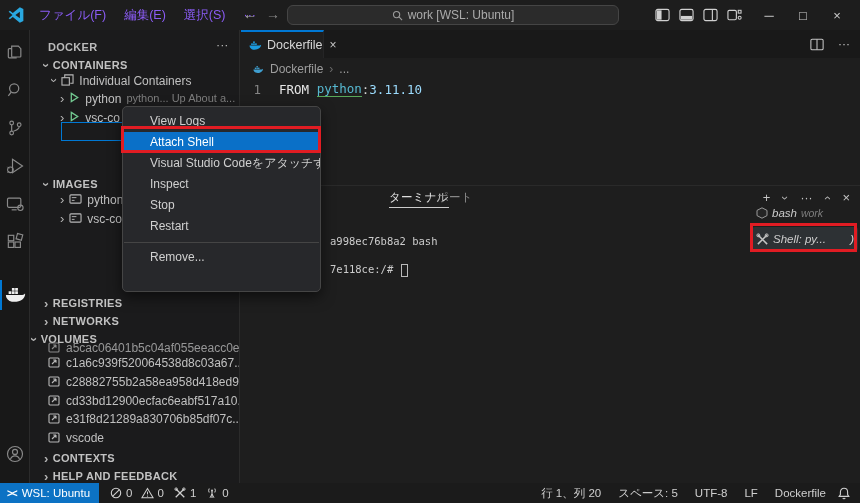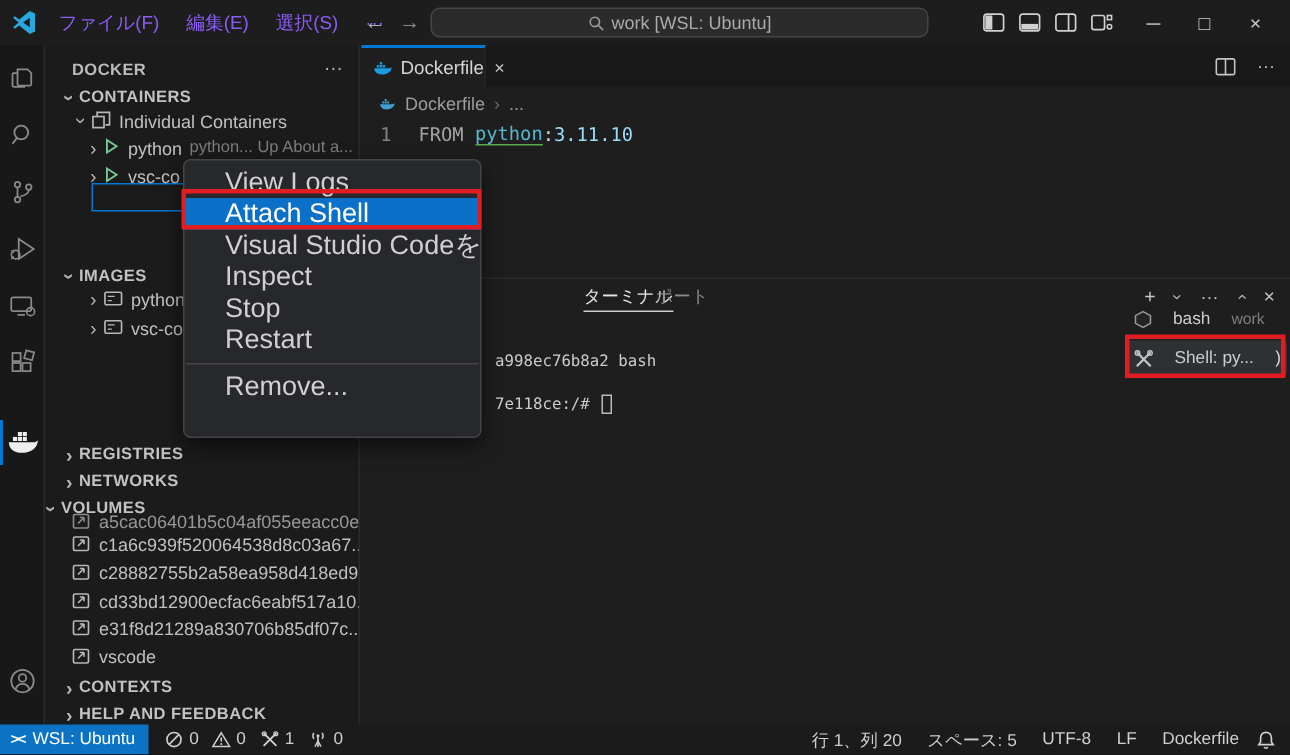--- a/index.html
+++ b/index.html
@@ -44,42 +44,42 @@
   .tabstrip { position:absolute; left:241px; top:30px; width:619px; height:28px; background:#191919; }
   .tab {
     position:absolute; left:0; top:0; width:83px; height:28px; background:#1e1e1e;
     border-top:2px solid #0078d4; border-right:1px solid #252526;
     display:flex; align-items:center; gap:5px; padding:0 7px; color:#d6d6d6;
   }
   .editor-actions { position:absolute; right:10px; top:0; height:28px; display:flex; align-items:center; gap:14px; color:#c5c5c5; }
   .breadcrumb { position:absolute; left:252px; top:60px; height:18px; display:flex; align-items:center; gap:6px; color:#9d9d9d; font-size:12px; }
   .codeline { position:absolute; left:241px; top:80px; height:18px; display:flex; align-items:center; font-family:"DejaVu Sans Mono",monospace; font-size:12.5px; }
   .gutter { width:38px; text-align:right; color:#858585; padding-right:18px; }
-  .kw { color:#a3a3a3; }
+  .kw { color:#e5e5e5; }
   .imgname { color:#56b8d0; border-bottom:1px solid #58a858; }
   .colon { color:#d4d4d4; }
   .ver { color:#9cdcfe; }
 
   
   .panel { position:absolute; left:241px; top:185px; width:619px; height:298px; background:#1e1e1e; border-top:1px solid #2a2a2a; }
   .ptab { position:absolute; top:4px; height:18px; font-size:11.5px; color:#8b8b8b; letter-spacing:.2px; }
   .ptab.active { color:#e5e5e5; border-bottom:1px solid #cccccc; padding-bottom:2px; }
   .panel-actions { position:absolute; right:10px; top:4px; display:flex; align-items:center; gap:13px; color:#c5c5c5; font-size:13px; }
   .term { font-family:"DejaVu Sans Mono",monospace; font-size:10.5px; color:#cccccc; white-space:pre; }
   .cursor { display:inline-block; width:7px; height:13px; border:1px solid #b9b9b9; vertical-align:middle; margin-left:1px; }
-  .termlist-item { position:absolute; left:511px; width:106px; display:flex; align-items:center; gap:14px; font-size:11.5px; color:#cccccc; padding:0 4px; }
+  .termlist-item { position:absolute; left:511px; width:106px; display:flex; align-items:center; gap:4px; font-size:11.5px; color:#cccccc; padding:0 4px;font-style:italic; }
   .termlist-item.selected { background:#2d3134; border-radius:3px; }
 
   
   .ctxmenu {
     position:absolute; left:122px; top:106px; width:199px; height:186px;
     background:#27282b; border:1px solid #454545; border-radius:5px;
     box-shadow:0 5px 14px rgba(0,0,0,.55); z-index:20; padding-top:4px;
   }
-  .ctxitem { height:21px; line-height:21px; padding-left:27px; color:#d0d0d0; font-size:18px; white-space:nowrap; overflow:hidden; }
+  .ctxitem { height:21px; line-height:21px; padding-left:27px; color:#d0d0d0; font-size:12px; white-space:nowrap; overflow:hidden; }
   .ctxitem.hl { background:#0a70c8; color:#ffffff; }
   .ctxsep { height:1px; background:#454545; margin:5px 1px 4px 1px; }
   .redbox { position:absolute; border:3px solid #e11c23; z-index:30; }
 
   
   .statusbar { position:absolute; left:0; top:483px; width:860px; height:20px; background:#1b1b1b; display:flex; align-items:center; font-size:11.5px; color:#cfcfcf; }
   .sb-remote { height:20px; background:#0c72c4; color:#ffffff; display:flex; align-items:center; gap:5px; padding:0 9px 0 7px; }
   .statitem { display:flex; align-items:center; gap:4px; padding:0 5px; }
   .stat-right { margin-left:auto; display:flex; align-items:center; gap:7px; padding-right:10px; }
 </style>

